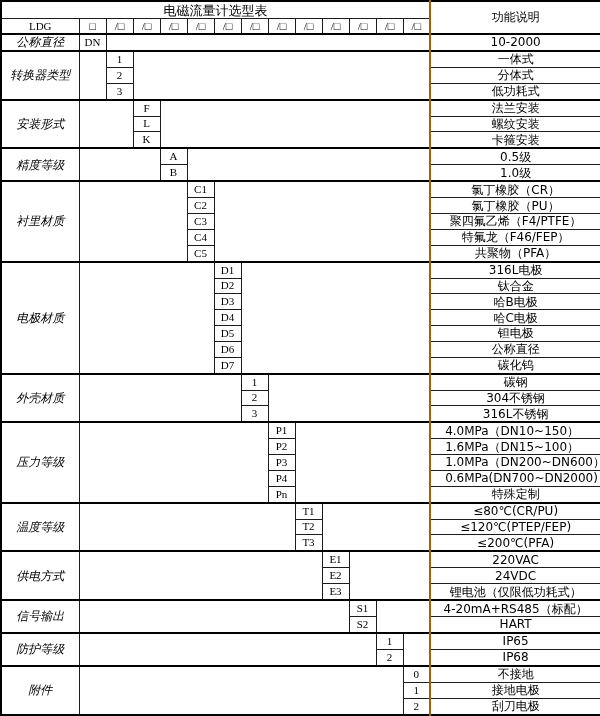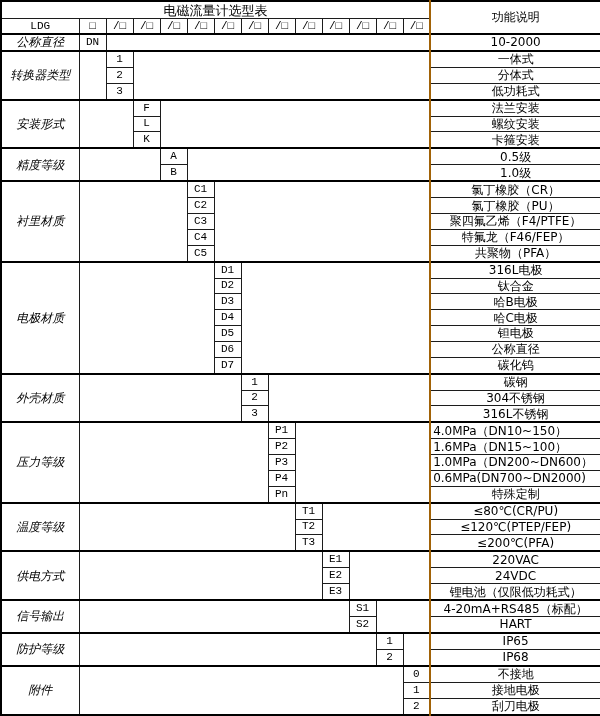--- a/index.html
+++ b/index.html
@@ -12,23 +12,23 @@
   }
   td {
     border: 1px solid #1c1c1c;
     text-align: center; vertical-align: middle;
     font-size: 12px; line-height: 1;
     padding: 0; overflow: hidden; white-space: nowrap;
   }
   tr.sec > td { border-top: 2px solid #000; }
   td.fdiv { border-left: 2px solid #a16207; }
   td.title { font-weight: normal; font-size: 13px; }
-  td.mono, td.slot, td.code { font-family: Liberation Mono, monospace; font-size: 11px; }
+  td.mono, td.slot, td.code { font-family: Liberation Serif, serif; font-size: 11px; }
   td.lbl { font-size: 12px; font-style: italic; }
-  td.left { text-align: left; padding-left: 2px; }
+  td.left { text-align: left; padding-left: 14px; }
 </style>
 </head>
 <body>
 
 <table class="sel">
   <colgroup>
     <col style="width:78px">
     <col style="width:27px">
       <col style="width:27px">
       <col style="width:27px">

